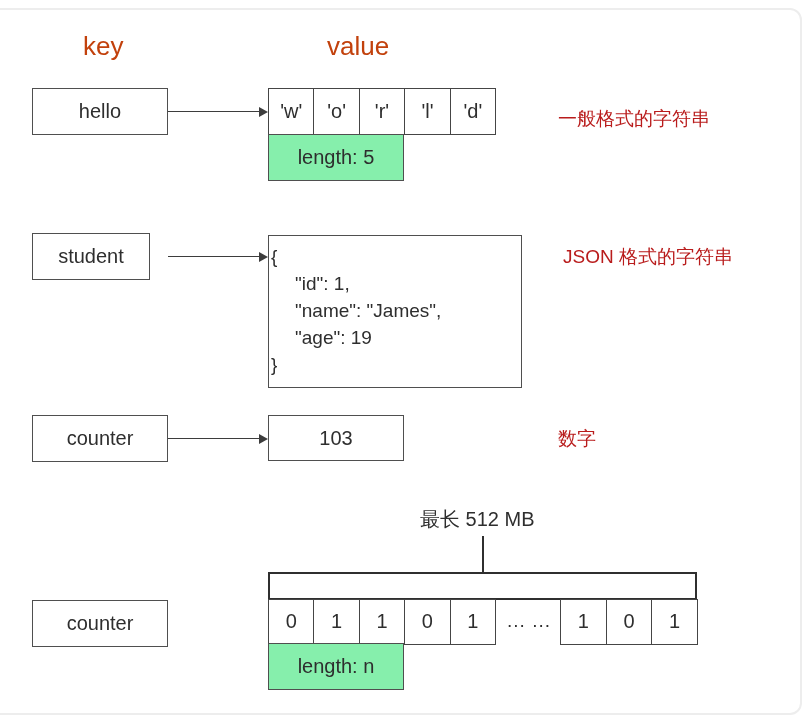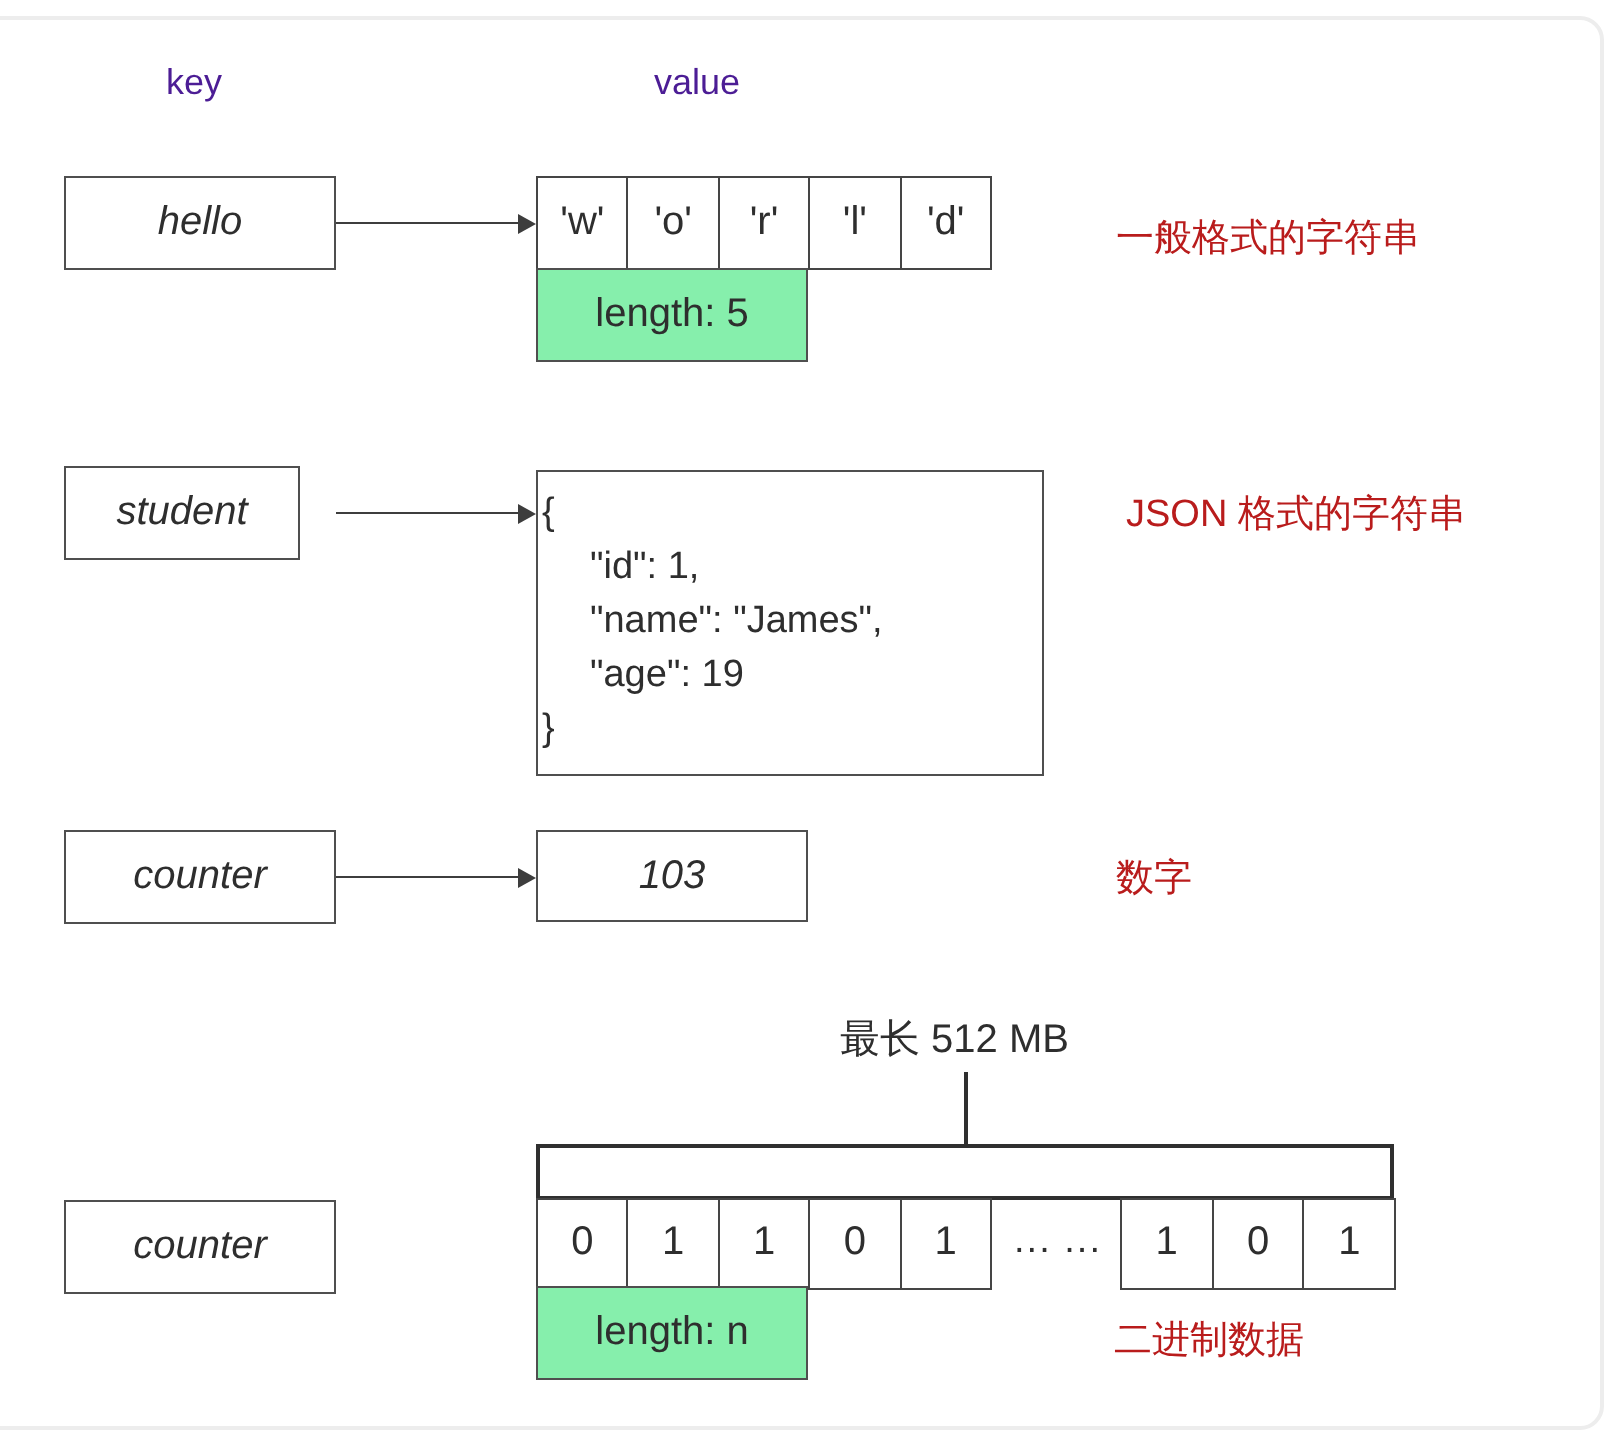--- a/index.html
+++ b/index.html
@@ -1,22 +1,22 @@
 <!DOCTYPE html>
 <html><head>
 <meta charset="utf-8">
 <style>
   html,body{margin:0;padding:0;background:#fff;}
   #stage{position:relative;width:803px;height:717px;background:#fff;overflow:hidden;
          font-family:"Liberation Sans","DejaVu Sans",sans-serif;color:#2e2e2e;}
   #card{position:absolute;left:-14px;top:8px;width:812px;height:703px;background:#fff;
         border:2px solid #ededed;border-radius:12px;}
-  .hdr{position:absolute;font-size:18px;color:#4c1d95;}
+  .hdr{position:absolute;font-size:26px;color:#c2410c;}
   .kbox{position:absolute;box-sizing:border-box;border:1.5px solid #4f4f4f;background:#fff;
-        display:flex;align-items:center;justify-content:center;font-size:20px;font-style:italic;}
+        display:flex;align-items:center;justify-content:center;font-size:20px;}
   .arrow{position:absolute;display:flex;align-items:center;height:10px;}
   .arrow-line{flex:1;height:1.5px;background:#3d3d3d;}
   .arrow-head{width:0;height:0;border-left:9px solid #3d3d3d;
               border-top:5px solid transparent;border-bottom:5px solid transparent;}
   .cells{position:absolute;box-sizing:border-box;display:flex;border:1.5px solid #454545;background:#fff;}
   .cell{flex:1;display:flex;align-items:center;justify-content:center;
         font-size:20px;border-right:1.5px solid #454545;}
   .cell:last-child{border-right:none;}
   .lenbox{position:absolute;box-sizing:border-box;border:1.5px solid #4f4f4f;background:#86efac;
           display:flex;align-items:center;justify-content:center;font-size:20px;}
@@ -89,14 +89,13 @@
     <div class="cell">0</div>
     <div class="cell">1</div>
   </div>
   <div class="ellipsis" style="left:498px;top:610px;width:62px;text-align:center;">... ...</div>
   <div class="cells" style="left:560px;top:598.5px;width:138px;height:46px;">
     <div class="cell">1</div>
     <div class="cell">0</div>
     <div class="cell">1</div>
   </div>
   <div class="lenbox" style="left:268px;top:643px;width:136px;height:47px;">length: n</div>
-  <div class="note" style="left:557px;top:657px;">二进制数据</div>
 </div>
 
 </body></html>

